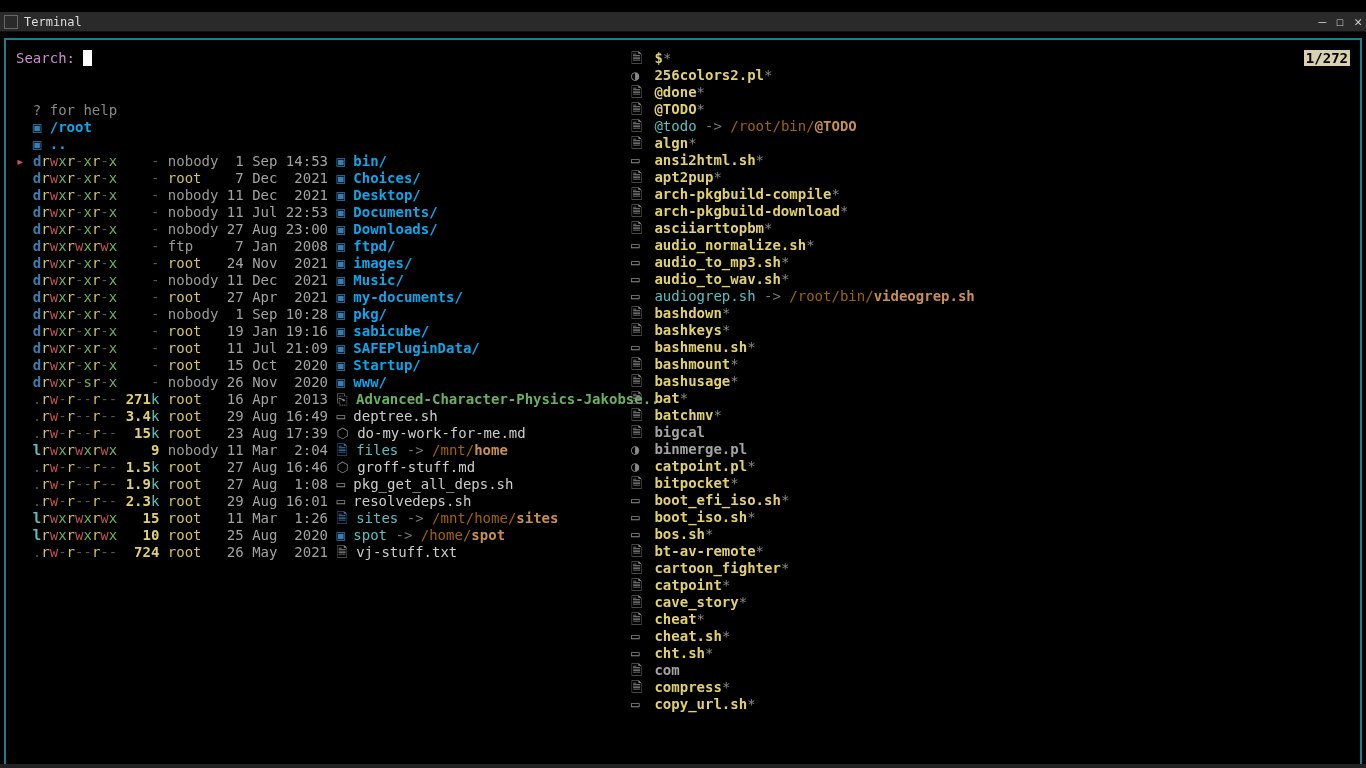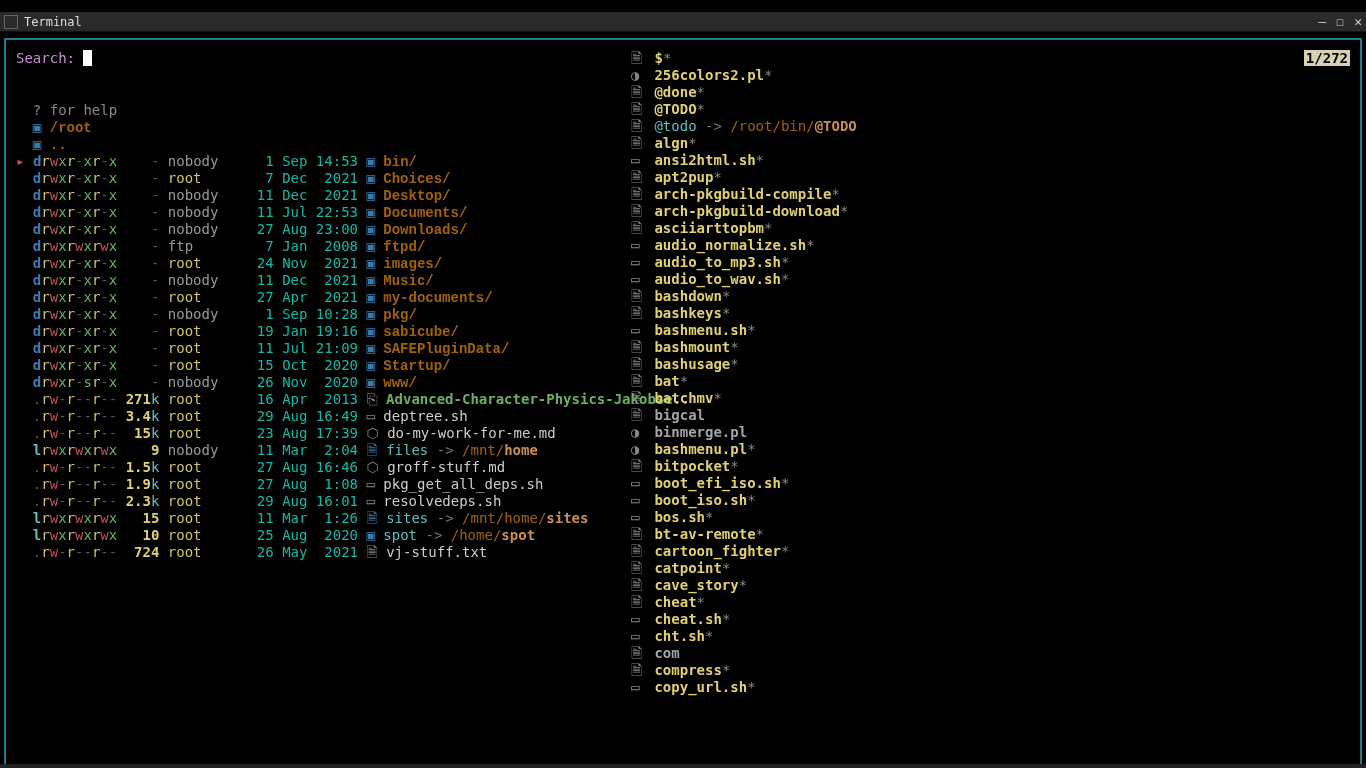--- a/index.html
+++ b/index.html
@@ -43,21 +43,21 @@
 .left-col { width: 605px; }
 .right-col { flex: 1; }
 
 .line { white-space: pre; line-height: 17px; height: 17px; }
 
 .search-label { color: #d08bd0; }
 .cursor { background: #fff; color: #000; }
 .help-text { color: #888; margin-top: 35px; }
 
 .c-folder-icon { color: #3a7bb0; }
-.c-dir { color: #a16207; font-weight: bold; font-family: Liberation Mono, monospace; }
+.c-dir { color: #0ea5e9; font-weight: bold; }
 .c-cyan { color: #5bc0c0; }
 .c-white { color: #ccc; }
 .c-greenb { color: #6ab060; font-weight: bold; }
 .sel-marker { color: #d05070; }
 
 .file-icon { color: #888; }
 
 .counter {
   position: absolute;
   top: 10px;
@@ -75,21 +75,21 @@
 .perm-w { color: #c05050; }
 .perm-x { color: #6ab060; }
 .perm-dash { color: #555; }
 
 .size-num { color: #e0d070; font-weight: bold; }
 .size-unit { color: #5bc0c0; }
 
 .user-root { color: #d2c36a; }
 .user-other { color: #999; }
 
-.date-num { color: #14b8a6; margin-left: 30px; }
+.date-num { color: #a3a3a3; }
 
 .link-arrow { color: #777; }
 .link-target { color: #a16207; }
 .link-hl { color: #c89050; font-weight: bold; }
 
 .right-row { white-space: pre; line-height: 17px; height: 17px; }
 .r-icon { color: #888; display: inline-block; width: 15px; }
 .r-name-yellow { color: #e0d070; font-weight: bold; }
 .r-name-grey { color: #a3a3a3; font-weight: bold; }
 .r-star { color: #888; }
@@ -158,30 +158,31 @@
         <div class="right-row"><span class="r-icon">🗎</span> <span class="c-cyan">@todo</span> <span class="link-arrow">-&gt;</span> <span class="link-target">/root/bin/</span><span class="link-hl">@TODO</span></div>
         <div class="right-row"><span class="r-icon">🗎</span> <span class="r-name-yellow">algn</span><span class="r-star">*</span></div>
         <div class="right-row"><span class="r-icon">▭</span> <span class="r-name-yellow">ansi2html.sh</span><span class="r-star">*</span></div>
         <div class="right-row"><span class="r-icon">🗎</span> <span class="r-name-yellow">apt2pup</span><span class="r-star">*</span></div>
         <div class="right-row"><span class="r-icon">🗎</span> <span class="r-name-yellow">arch-pkgbuild-compile</span><span class="r-star">*</span></div>
         <div class="right-row"><span class="r-icon">🗎</span> <span class="r-name-yellow">arch-pkgbuild-download</span><span class="r-star">*</span></div>
         <div class="right-row"><span class="r-icon">🗎</span> <span class="r-name-yellow">asciiarttopbm</span><span class="r-star">*</span></div>
         <div class="right-row"><span class="r-icon">▭</span> <span class="r-name-yellow">audio_normalize.sh</span><span class="r-star">*</span></div>
         <div class="right-row"><span class="r-icon">▭</span> <span class="r-name-yellow">audio_to_mp3.sh</span><span class="r-star">*</span></div>
         <div class="right-row"><span class="r-icon">▭</span> <span class="r-name-yellow">audio_to_wav.sh</span><span class="r-star">*</span></div>
+        <div class="right-row"><span class="r-icon">▭</span> <span class="c-cyan">audiogrep.sh</span> <span class="link-arrow">-&gt;</span> <span class="link-target">/root/bin/</span><span class="link-hl">videogrep.sh</span></div>
         <div class="right-row"><span class="r-icon">🗎</span> <span class="r-name-yellow">bashdown</span><span class="r-star">*</span></div>
         <div class="right-row"><span class="r-icon">🗎</span> <span class="r-name-yellow">bashkeys</span><span class="r-star">*</span></div>
         <div class="right-row"><span class="r-icon">▭</span> <span class="r-name-yellow">bashmenu.sh</span><span class="r-star">*</span></div>
         <div class="right-row"><span class="r-icon">🗎</span> <span class="r-name-yellow">bashmount</span><span class="r-star">*</span></div>
         <div class="right-row"><span class="r-icon">🗎</span> <span class="r-name-yellow">bashusage</span><span class="r-star">*</span></div>
         <div class="right-row"><span class="r-icon">🗎</span> <span class="r-name-yellow">bat</span><span class="r-star">*</span></div>
         <div class="right-row"><span class="r-icon">🗎</span> <span class="r-name-yellow">batchmv</span><span class="r-star">*</span></div>
         <div class="right-row"><span class="r-icon">🗎</span> <span class="r-name-grey">bigcal</span></div>
         <div class="right-row"><span class="r-icon">◑</span> <span class="r-name-grey">binmerge.pl</span></div>
-        <div class="right-row"><span class="r-icon">◑</span> <span class="r-name-yellow">bashmenu.pl</span><span class="r-star">*</span></div>
+        <div class="right-row"><span class="r-icon">◑</span> <span class="r-name-yellow">catpoint.pl</span><span class="r-star">*</span></div>
         <div class="right-row"><span class="r-icon">🗎</span> <span class="r-name-yellow">bitpocket</span><span class="r-star">*</span></div>
         <div class="right-row"><span class="r-icon">▭</span> <span class="r-name-yellow">boot_efi_iso.sh</span><span class="r-star">*</span></div>
         <div class="right-row"><span class="r-icon">▭</span> <span class="r-name-yellow">boot_iso.sh</span><span class="r-star">*</span></div>
         <div class="right-row"><span class="r-icon">▭</span> <span class="r-name-yellow">bos.sh</span><span class="r-star">*</span></div>
         <div class="right-row"><span class="r-icon">🗎</span> <span class="r-name-yellow">bt-av-remote</span><span class="r-star">*</span></div>
         <div class="right-row"><span class="r-icon">🗎</span> <span class="r-name-yellow">cartoon_fighter</span><span class="r-star">*</span></div>
         <div class="right-row"><span class="r-icon">🗎</span> <span class="r-name-yellow">catpoint</span><span class="r-star">*</span></div>
         <div class="right-row"><span class="r-icon">🗎</span> <span class="r-name-yellow">cave_story</span><span class="r-star">*</span></div>
         <div class="right-row"><span class="r-icon">🗎</span> <span class="r-name-yellow">cheat</span><span class="r-star">*</span></div>
         <div class="right-row"><span class="r-icon">▭</span> <span class="r-name-yellow">cheat.sh</span><span class="r-star">*</span></div>

